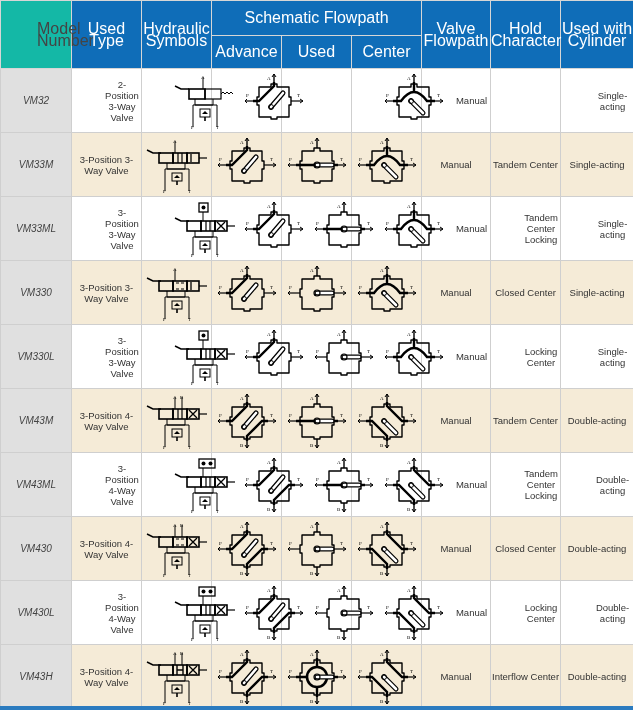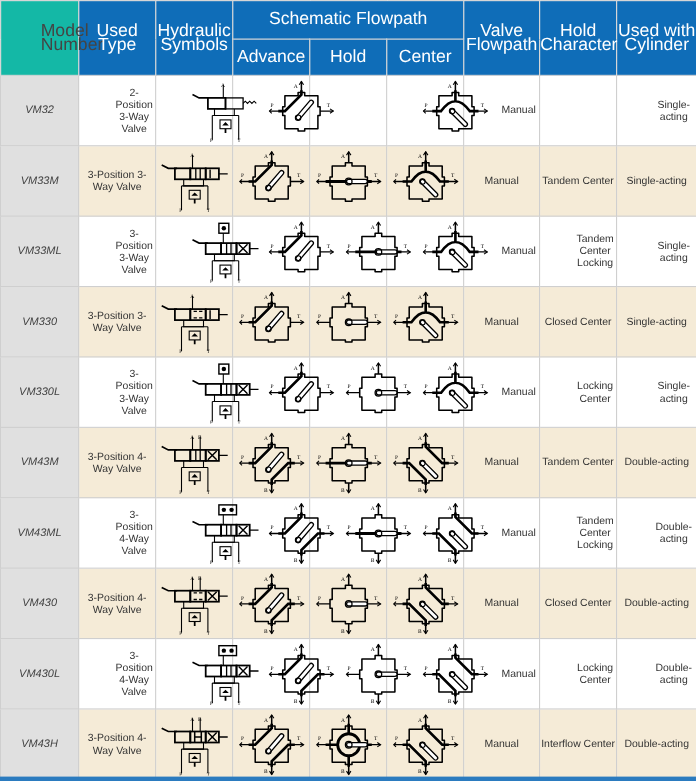--- a/index.html
+++ b/index.html
@@ -38,21 +38,21 @@
       <th rowspan="2" class="h-top" style="background:#14b8a6;color:#444;padding-left:36px;">Model Number</th>
       <th rowspan="2">Used Type</th>
       <th rowspan="2">Hydraulic Symbols</th>
       <th colspan="3" class="h-top">Schematic  Flowpath</th>
       <th rowspan="2">Valve Flowpath</th>
       <th rowspan="2">Hold Character</th>
       <th rowspan="2">Used with Cylinder</th>
     </tr>
     <tr>
       <th class="h-sub">Advance</th>
-      <th class="h-sub">Hold</th>
+      <th class="h-sub">Used</th>
       <th class="h-sub">Center</th>
     </tr>
   </thead>
   <tbody id="tbody">
         <tr class="odd">
           <td class="model">VM32</td>
           <td class="cell">2-Position 3-Way Valve</td>
           <td class="cell">
             <svg class="sym" width="64" height="56" viewBox="0 0 64 56">
               <path d="M2 13 L8 16 L16 16" stroke="#000" stroke-width="1.5" fill="none"></path>

